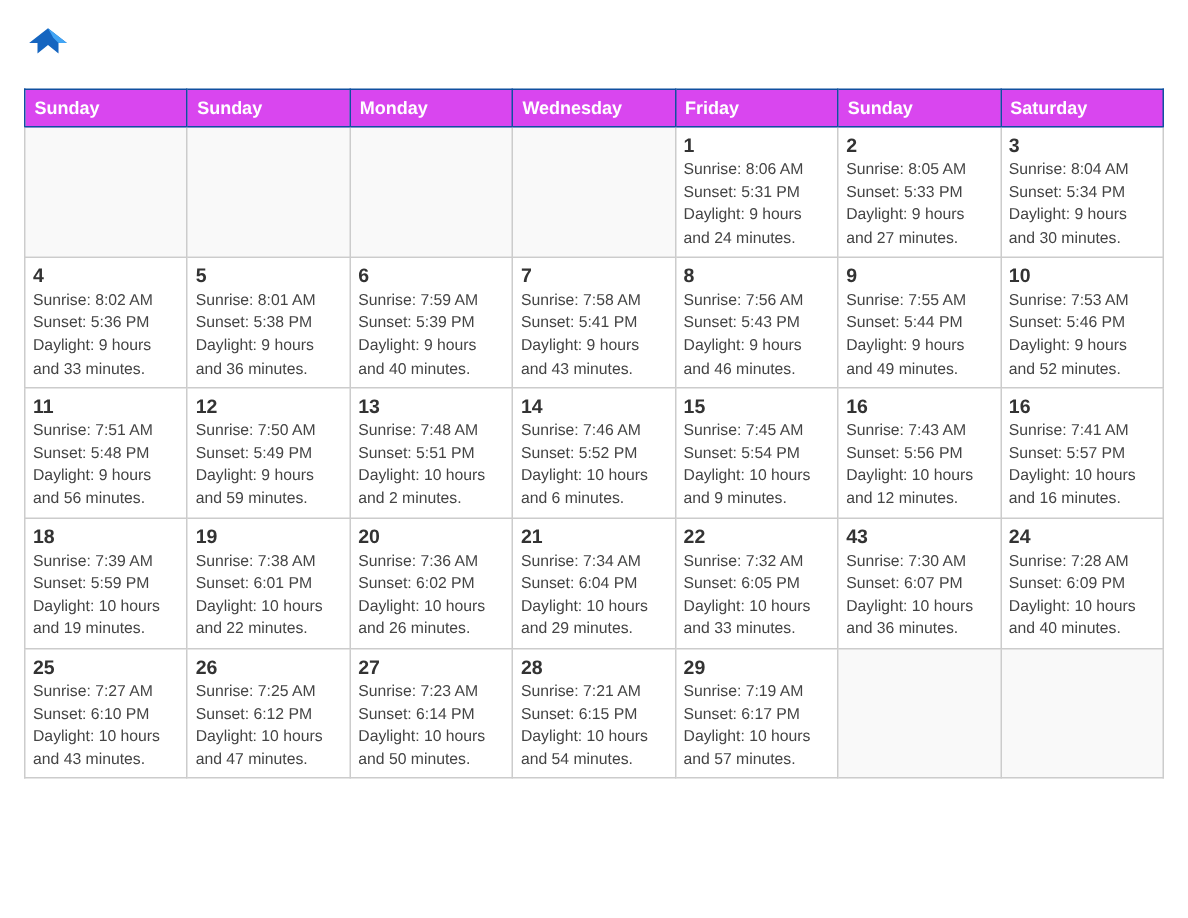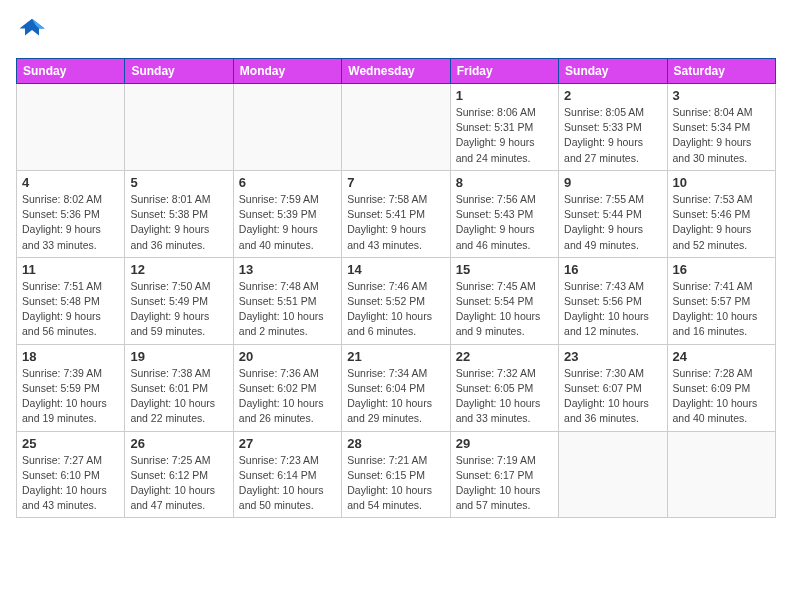--- a/index.html
+++ b/index.html
@@ -207,21 +207,21 @@
         </td>
         <td>
           <div class="day-num">21</div>
           <div class="day-info">Sunrise: 7:34 AM<br>Sunset: 6:04 PM<br>Daylight: 10 hours<br>and 29 minutes.</div>
         </td>
         <td>
           <div class="day-num">22</div>
           <div class="day-info">Sunrise: 7:32 AM<br>Sunset: 6:05 PM<br>Daylight: 10 hours<br>and 33 minutes.</div>
         </td>
         <td>
-          <div class="day-num">23</div>
+          <div class="day-num">43</div>
           <div class="day-info">Sunrise: 7:30 AM<br>Sunset: 6:07 PM<br>Daylight: 10 hours<br>and 36 minutes.</div>
         </td>
         <td>
           <div class="day-num">24</div>
           <div class="day-info">Sunrise: 7:28 AM<br>Sunset: 6:09 PM<br>Daylight: 10 hours<br>and 40 minutes.</div>
         </td>
       </tr>
       <tr class="week-row">
         <td>
           <div class="day-num">25</div>

